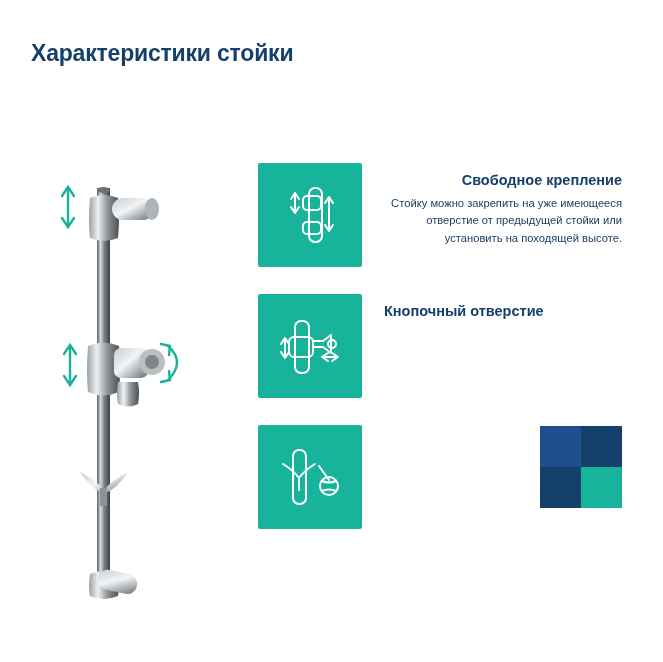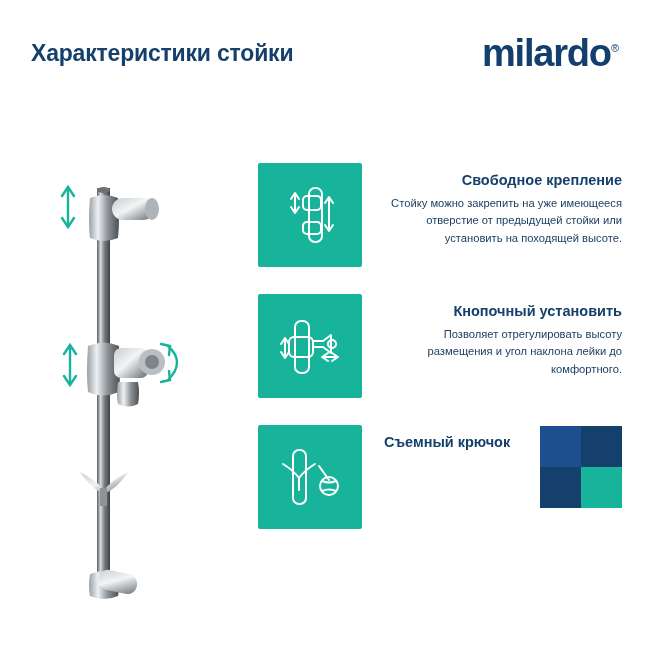--- a/index.html
+++ b/index.html
@@ -129,23 +129,20 @@
     bottom: 0px;
   }
 </style>
 </head>
 <body>
 
 <div class="page">
 
   <div class="title">Характеристики стойки</div>
 
-  <div class="brand">
-    <span>milardo</span><span class="reg">®</span>
-  </div>
 
   <div class="product">
     <svg width="190" height="450" viewBox="0 0 190 450" xmlns="http://www.w3.org/2000/svg">
       <defs>
         <linearGradient id="bar" x1="0" y1="0" x2="1" y2="0">
           <stop offset="0%" stop-color="#5b5f63"></stop>
           <stop offset="28%" stop-color="#d8dcdf"></stop>
           <stop offset="55%" stop-color="#7c8287"></stop>
           <stop offset="100%" stop-color="#3c4043"></stop>
         </linearGradient>
@@ -233,40 +230,38 @@
             <line x1="10" y1="28" x2="10" y2="46"></line>
             <polyline points="6,33 10,27 14,33"></polyline>
             <polyline points="6,41 10,47 14,41"></polyline>
             <line x1="48" y1="46" x2="62" y2="46"></line>
             <polyline points="53,42 47,46 53,50"></polyline>
             <polyline points="57,42 63,46 57,50"></polyline>
           </g>
         </svg>
       </div>
       <div class="feat-text">
-        <div class="feat-title">Кнопочный установить</div>
-        <div class="feat-desc">Позволяет отрегулировать высоту размещения и угол наклона лейки до комфортного.</div>
+        <div class="feat-title">Кнопочный отверстие</div>
       </div>
     </div>
 
     <div class="feature">
       <div class="feat-icon">
         <svg width="70" height="70" viewBox="0 0 70 70" xmlns="http://www.w3.org/2000/svg">
           <g fill="none" stroke="#ffffff" stroke-width="2" stroke-linecap="round" stroke-linejoin="round">
             <rect x="18" y="8" width="13" height="54" rx="6"></rect>
             <path d="M8 22 q10 6 16 14 q6 -8 16 -14"></path>
             <line x1="24" y1="36" x2="24" y2="48"></line>
             <path d="M44 24 l10 14"></path>
             <circle cx="54" cy="44" r="9"></circle>
             <path d="M47 39 q7 3 14 0 M47 49 q7 -3 14 0"></path>
           </g>
         </svg>
       </div>
       <div class="feat-text">
-        <div class="feat-title">Съемный крючок</div>
       </div>
     </div>
 
   </div>
 
   <div class="sq sq-blue"></div>
   <div class="sq sq-navy"></div>
   <div class="sq sq-navy2"></div>
   <div class="sq sq-teal"></div>
 

